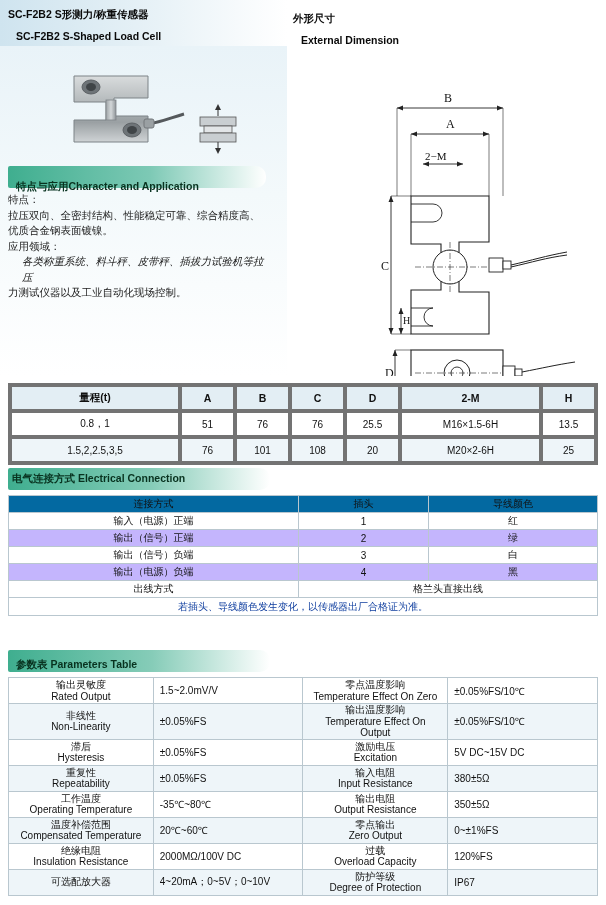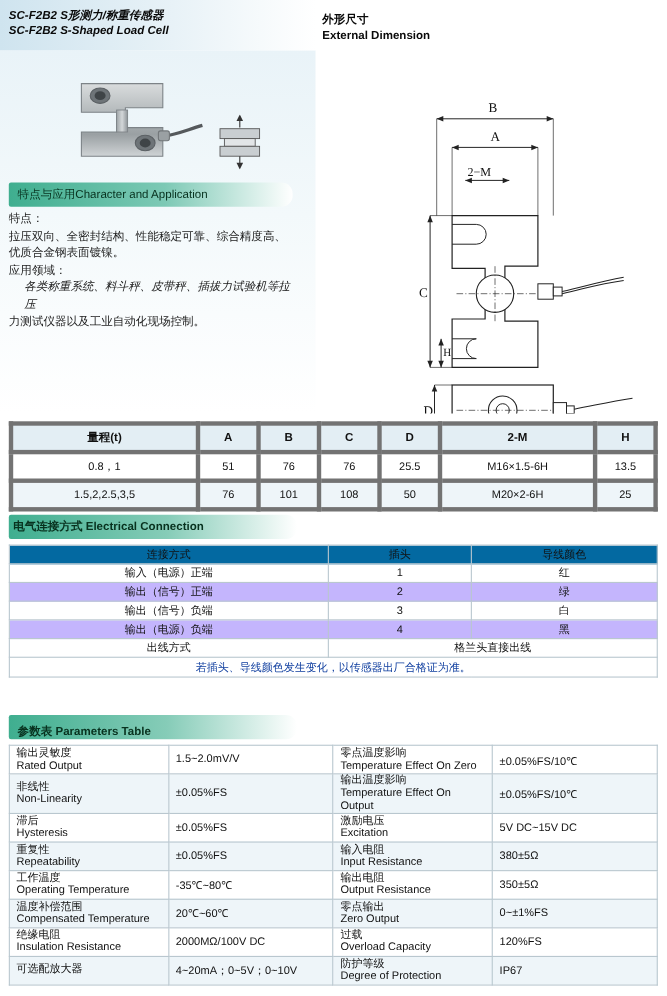--- a/index.html
+++ b/index.html
@@ -16,32 +16,31 @@
 
   
   .header {
     position:absolute; left:0; top:0; width:606px; height:46px;
     display:flex;
   }
   .header-left {
     width:287px; height:46px;
     background:linear-gradient(to right,#cfe4ef 0%, #e8f2f7 55%, #ffffff 100%);
     padding:7px 0 0 8px;
-    font-style:italic;
   }
   .header-right {
     flex:1; height:46px;
     background:#ffffff;
     padding:11px 0 0 6px;
   }
   .header h1 {
     margin:0; font-size:10.5px; font-weight:bold; line-height:14px; color:#0a0a0a;
   }
   .header h2 {
-    margin:0; font-size:10.5px; font-weight:bold; line-height:14px; color:#0a0a0a;
+    margin:8px; font-size:10.5px; font-weight:bold; line-height:14px; color:#0a0a0a;
   }
 
   
   .illus {
     position:absolute; left:0; top:46px; width:606px; height:330px;
   }
   .illus-left {
     position:absolute; left:0; top:0; width:287px; height:330px;
     background:linear-gradient(to bottom,#e9f3f8 0%, #f3f9fb 45%, #ffffff 100%);
   }
@@ -57,21 +56,21 @@
 
   .small-draw { position:absolute; left:190px; top:58px; width:56px; height:50px; }
 
   
   .feat-title {
     position:absolute; left:8px; top:120px; width:258px; height:22px;
     background:linear-gradient(to right,#3fae8f 0%, #7dc9b5 55%, #ffffff 100%);
     border-radius:2px 10px 10px 2px;
   }
   .feat-title span {
-    display:block; padding:4px 0 0 8px; font-size:10.5px; font-weight:normal; color:#08321f;
+    display:block; padding:14px 0 0 8px; font-size:10.5px; font-weight:bold; color:#08321f;
   }
   .feat-body {
     position:absolute; left:8px; top:146px; width:262px;
     font-size:10.5px; line-height:15.5px; color:#1b1b1b;
   }
   .feat-body p { margin:0 0 0 0; }
   .feat-body .indent { margin-left:14px;font-style:italic; }
 
   
   .draw { position:absolute; left:0; top:0; width:319px; height:330px; }
@@ -118,21 +117,21 @@
 
   .par-table {
     position:absolute; left:8px; top:677px; width:590px;
     border-collapse:collapse; font-size:10px;
   }
   .par-table td {
     border:1px solid #b9c7cf; height:26px; padding:0 6px; vertical-align:middle;
   }
   .par-table td.lbl { width:145px; }
   .par-table td.val { width:150px; }
-  .par-table .two-line { line-height:11.5px; }
+  .par-table .two-line { line-height:11.5px;text-align:center; }
   .par-table tr.alt td { background:#eef5f9; }
 </style>
 </head>
 <body>
 
 <div class="page">
 
   <div class="header">
     <div class="header-left">
       <h1>SC-F2B2 S形测力/称重传感器</h1>
@@ -293,21 +292,21 @@
         <td>76</td>
         <td>25.5</td>
         <td>M16×1.5-6H</td>
         <td>13.5</td>
       </tr>
       <tr class="alt">
         <td>1.5,2,2.5,3,5</td>
         <td>76</td>
         <td>101</td>
         <td>108</td>
-        <td>50</td>
+        <td>20</td>
         <td>M20×2-6H</td>
         <td>25</td>
       </tr>
     </tbody>
   </table>
 
   <div class="elec-title">
     <span>电气连接方式  Electrical Connection</span>
   </div>
 

